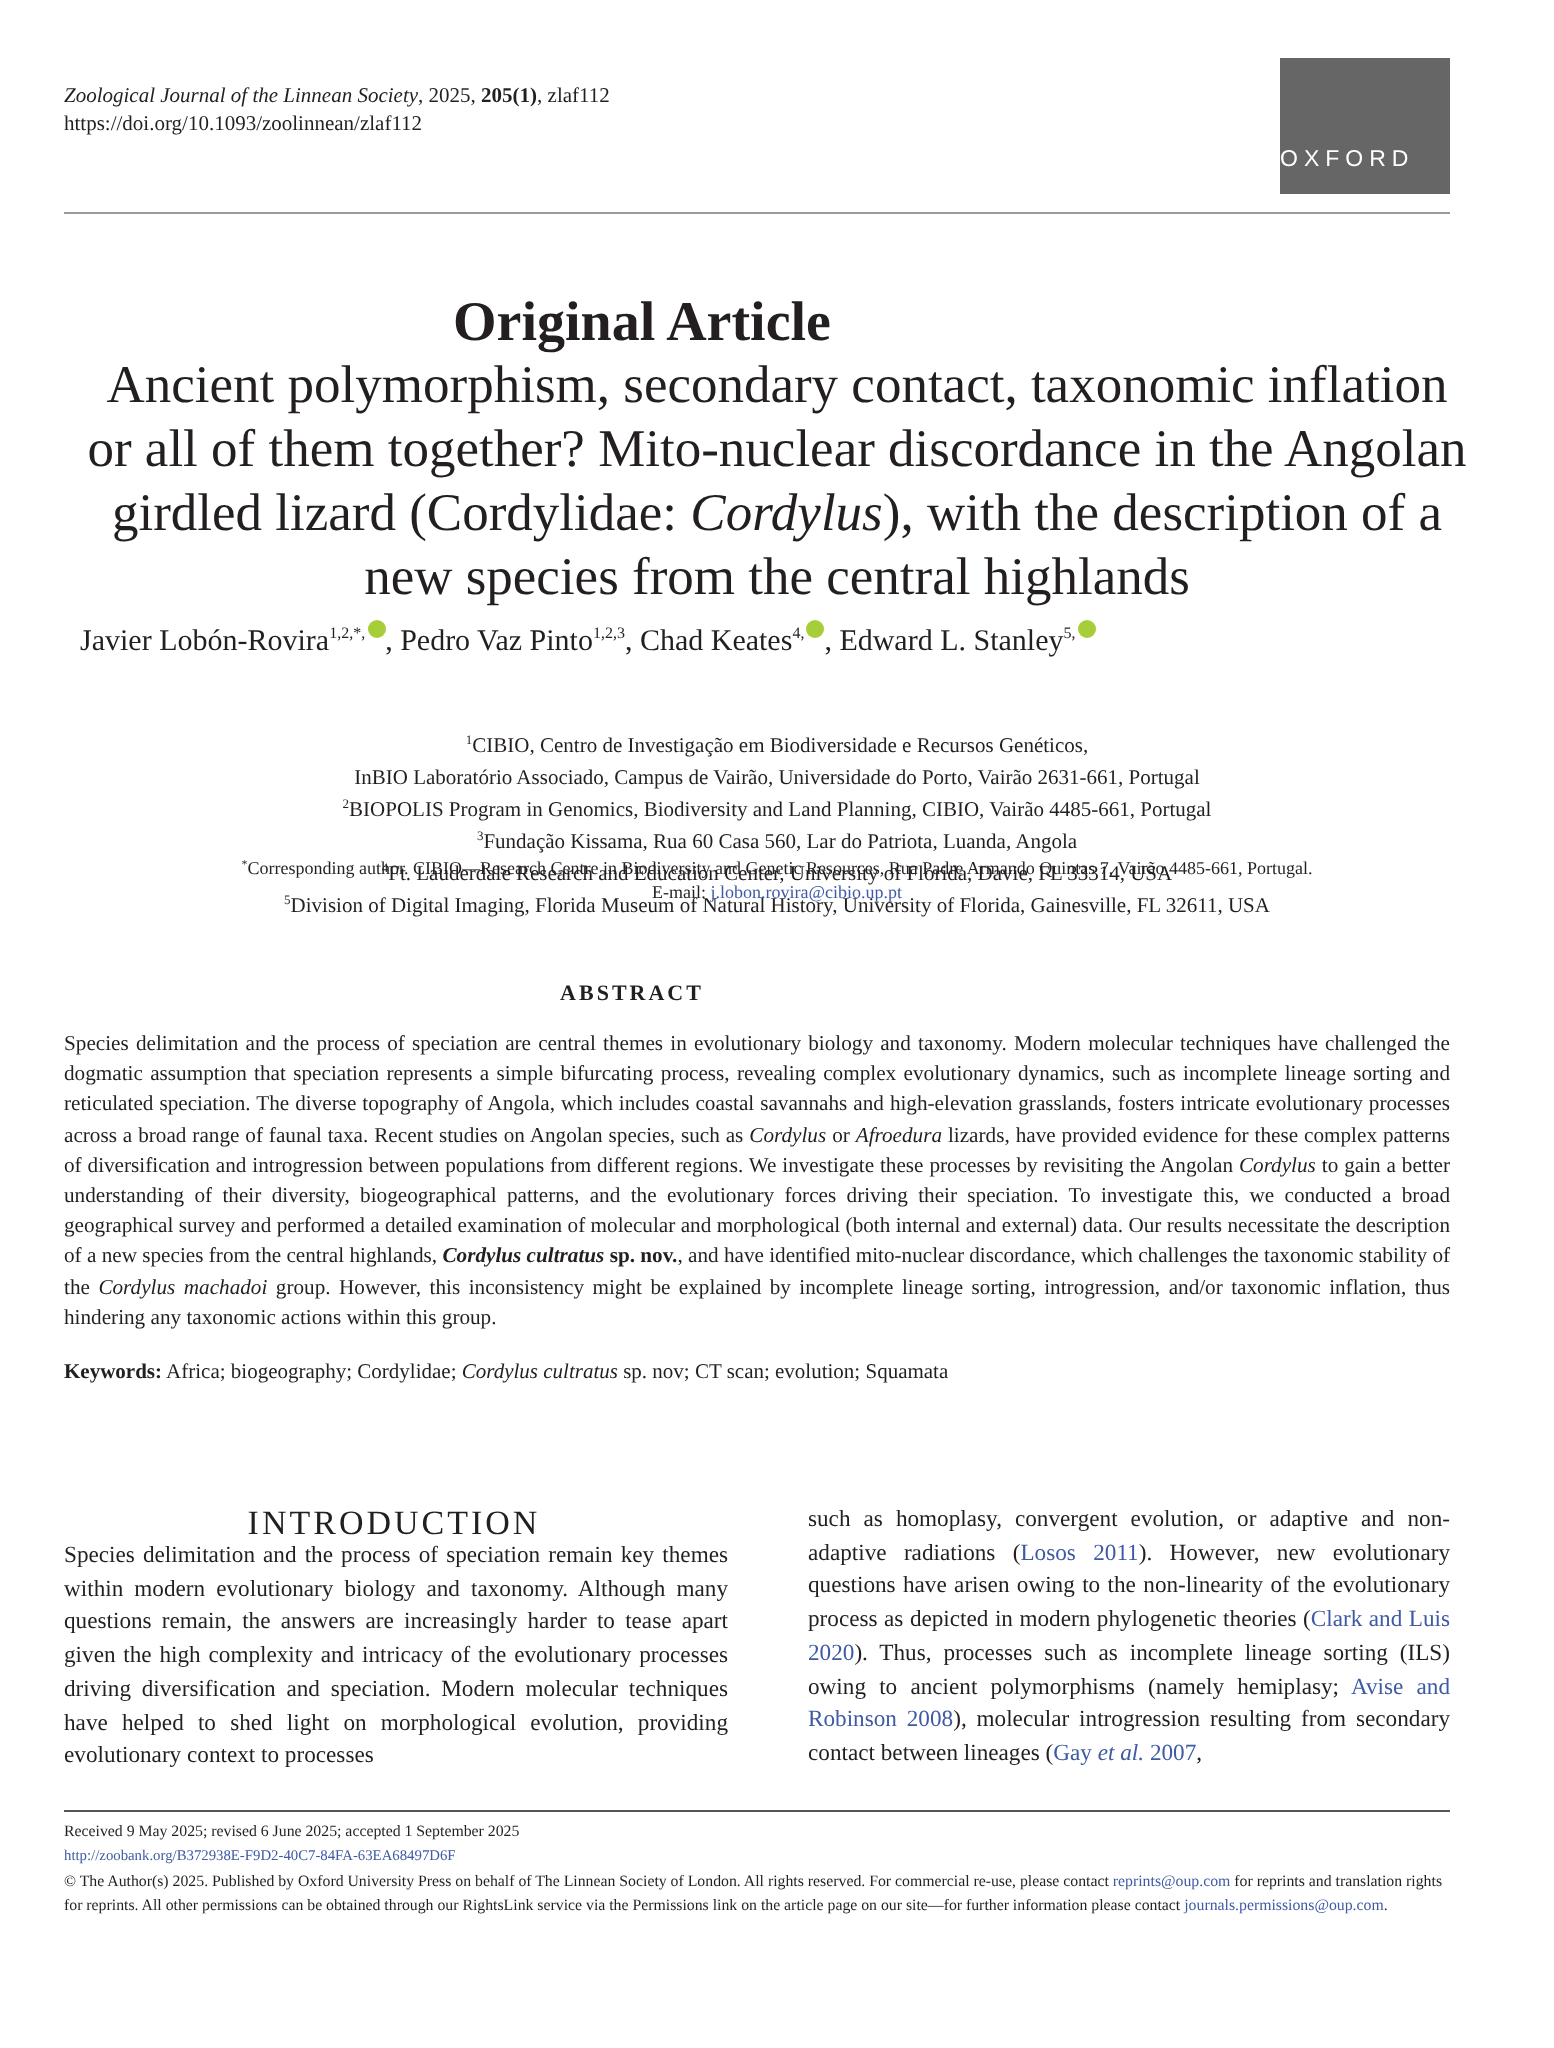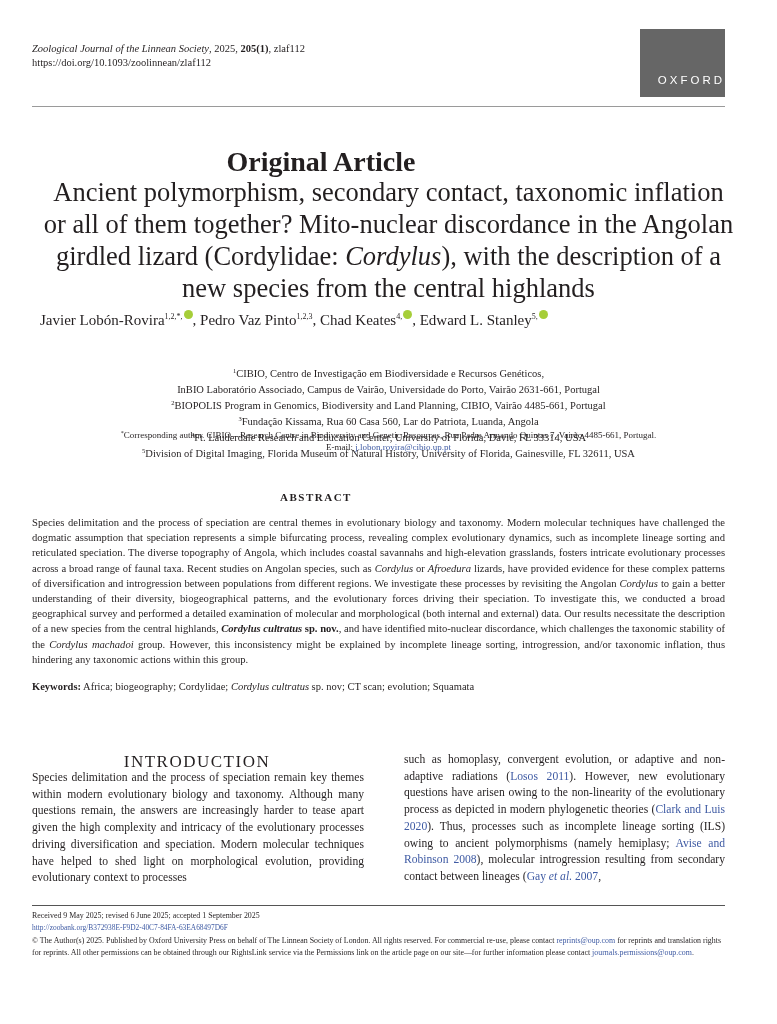--- a/index.html
+++ b/index.html
@@ -7,21 +7,21 @@
     width: 777px; height: 1024px; position: relative; overflow: hidden;
     font-family: "Liberation Serif", "DejaVu Serif", serif; color: #231f20;
   }
   .abs { position: absolute; }
   .hdr-cite { left: 32px; top: 42px; font-size: 10.5px; line-height: 14px; }
   .hdr-cite i { font-style: italic; }
   .hdr-cite b { font-weight: bold; }
   .oxford-box {
     left: 640px; top: 29px; width: 85px; height: 68px; background: #666666;
     color: #ffffff; font-family: "Liberation Sans", "DejaVu Sans", sans-serif;
-    font-size: 11.5px; letter-spacing: 3px; text-align: right;
+    font-size: 11.5px; letter-spacing: 3px; text-align: left;
     box-sizing: border-box; padding-top: 45px;
   }
   .hdr-rule { left: 32px; top: 106px; width: 693px; height: 1px; background: #9a9a9a; }
   .article-type { left: 0; width: 642px; top: 146px; text-align: center; font-size: 28px; font-weight: bold; }
   .title { left: 40px; width: 697px; top: 176px; text-align: center; font-size: 26.5px; line-height: 32px; }
   .title i { font-style: italic; }
   .authors { left: 40px; width: 697px; top: 310px; text-align: left; font-size: 15px; }
   .authors sup { font-size: 8px; vertical-align: 6px; }
   .orcid {
     display: inline-block; width: 9px; height: 9px; border-radius: 50%;

